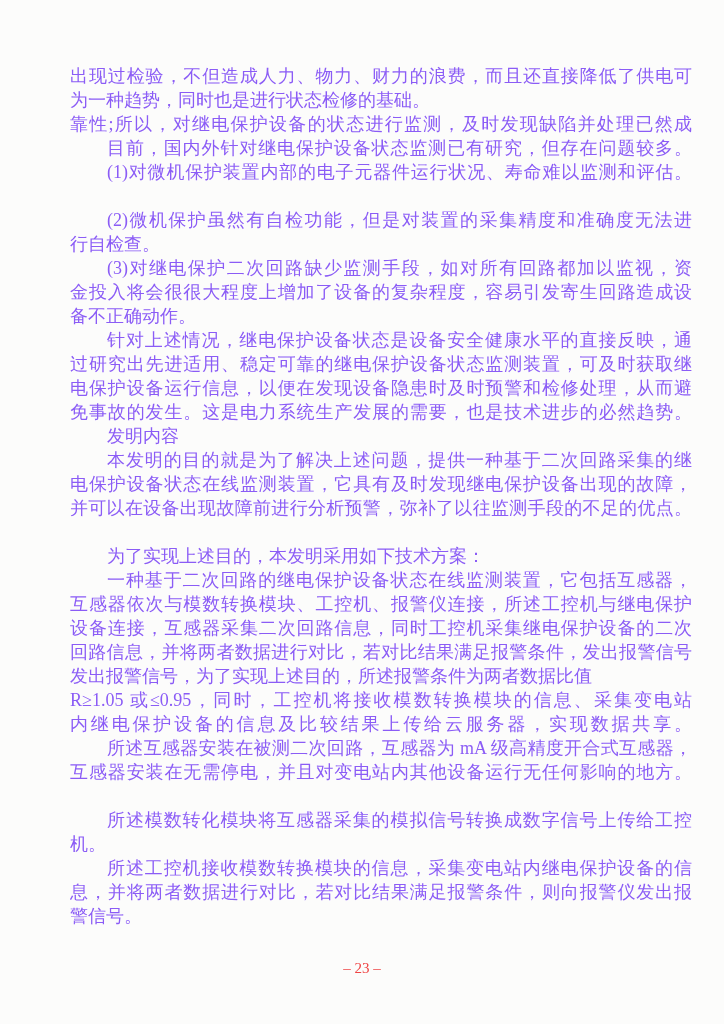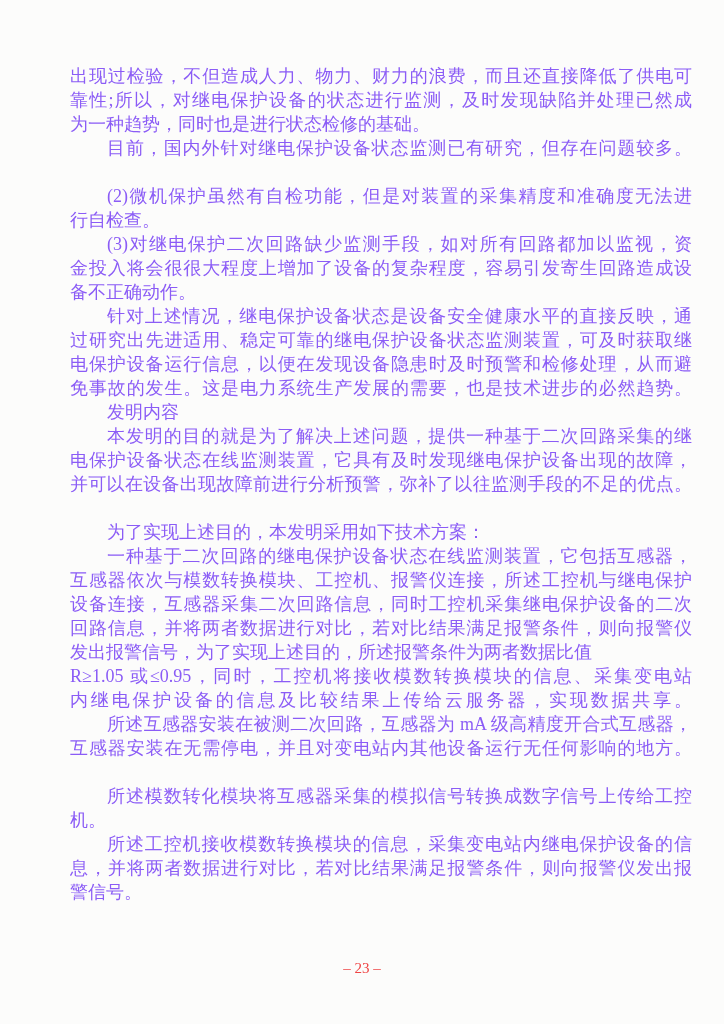--- a/index.html
+++ b/index.html
@@ -59,25 +59,28 @@
     color: #ef4444;
   }
 </style>
 </head>
 <body>
 
 <div class="page">
   <div class="doc-body">
       <div class="para">
         <div class="line fill">出现过检验，不但造成人力、物力、财力的浪费，而且还直接降低了供电可</div>
+        <div class="line">为一种趋势，同时也是进行状态检修的基础。</div>
         <div class="line fill">靠性;所以，对继电保护设备的状态进行监测，及时发现缺陷并处理已然成</div>
-        <div class="line">为一种趋势，同时也是进行状态检修的基础。</div>
       </div>
       <div class="para">
         <div class="line fill indent">目前，国内外针对继电保护设备状态监测已有研究，但存在问题较多。</div>
+      </div>
+      <div class="para">
+        <div class="line fill indent">(1)对微机保护装置内部的电子元器件运行状况、寿命难以监测和评估。</div>
       </div>
       <div class="para gap">
         <div class="line fill indent">(2)微机保护虽然有自检功能，但是对装置的采集精度和准确度无法进</div>
         <div class="line">行自检查。</div>
       </div>
       <div class="para">
         <div class="line fill indent">(3)对继电保护二次回路缺少监测手段，如对所有回路都加以监视，资</div>
         <div class="line fill">金投入将会很很大程度上增加了设备的复杂程度，容易引发寄生回路造成设</div>
         <div class="line">备不正确动作。</div>
       </div>
@@ -95,21 +98,21 @@
         <div class="line fill">电保护设备状态在线监测装置，它具有及时发现继电保护设备出现的故障，</div>
         <div class="line fill">并可以在设备出现故障前进行分析预警，弥补了以往监测手段的不足的优点。</div>
       </div>
       <div class="para gap">
         <div class="line indent">为了实现上述目的，本发明采用如下技术方案：</div>
       </div>
       <div class="para">
         <div class="line fill indent">一种基于二次回路的继电保护设备状态在线监测装置，它包括互感器，</div>
         <div class="line fill">互感器依次与模数转换模块、工控机、报警仪连接，所述工控机与继电保护</div>
         <div class="line fill">设备连接，互感器采集二次回路信息，同时工控机采集继电保护设备的二次</div>
-        <div class="line fill">回路信息，并将两者数据进行对比，若对比结果满足报警条件，则向报警仪</div>
+        <div class="line fill">回路信息，并将两者数据进行对比，若对比结果满足报警条件，发出报警信号</div>
         <div class="line">发出报警信号，为了实现上述目的，所述报警条件为两者数据比值</div>
         <div class="line fill">R≥1.05 或≤0.95，同时，工控机将接收模数转换模块的信息、采集变电站</div>
         <div class="line fill">内继电保护设备的信息及比较结果上传给云服务器，实现数据共享。</div>
       </div>
       <div class="para">
         <div class="line fill indent">所述互感器安装在被测二次回路，互感器为 mA 级高精度开合式互感器，</div>
         <div class="line fill">互感器安装在无需停电，并且对变电站内其他设备运行无任何影响的地方。</div>
       </div>
       <div class="para gap">
         <div class="line fill indent">所述模数转化模块将互感器采集的模拟信号转换成数字信号上传给工控</div>

